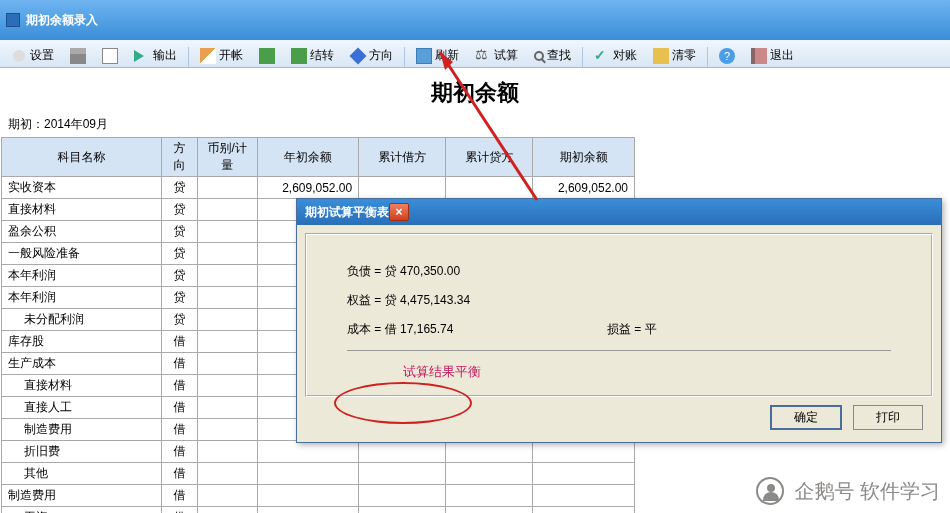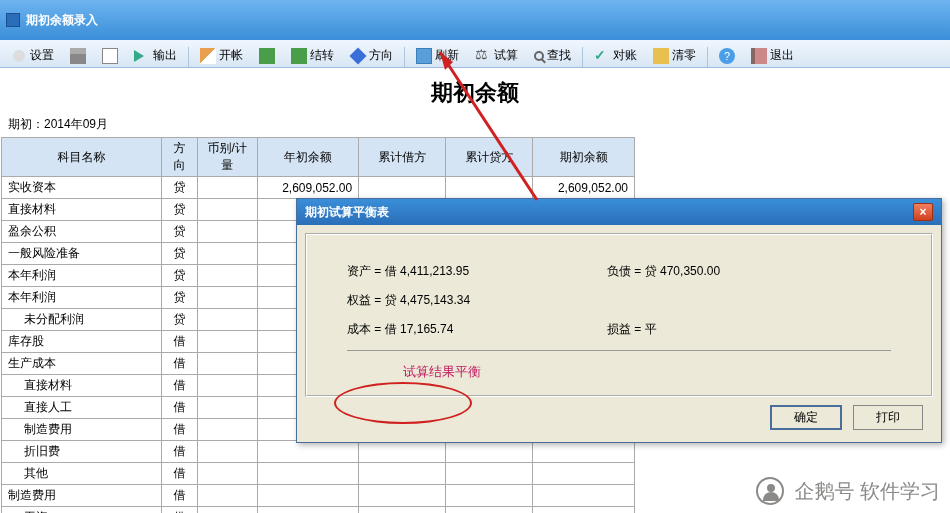--- a/index.html
+++ b/index.html
@@ -31,21 +31,21 @@
 .period{padding:4px 8px;font-size:12px}
 table{border-collapse:collapse;width:634px;margin-left:1px}
 th,td{border:1px solid #aaa;padding:2px 6px;height:21px;font-size:12px}
 th{background:#d4e4f4;text-align:center;font-weight:normal}
 td.dir{text-align:center;width:40px}
 td.num{text-align:right;width:108px}
 td.name{width:200px}
 td.cur{width:70px}
 .indent1{padding-left:22px}
 .dialog{position:absolute;left:296px;top:198px;width:646px;background:#ece9d8;border:1px solid #4a6e9c;box-shadow:2px 2px 6px rgba(0,0,0,.3)}
-.dlg-title{background:linear-gradient(#3a8ed8,#2a6eb8);color:#fff;padding:4px 8px;font-weight:bold;display:flex;justify-content:space-between;align-items:center}
+.dlg-title{background:linear-gradient(#3a8ed8,#2a6eb8);color:#fff;padding:4px 8px;font-weight:bold;display:flex;align-items:center}
 .dlg-close{width:20px;height:18px;background:linear-gradient(#f08060,#d04020);border:1px solid #a03010;border-radius:2px;color:#fff;text-align:center;line-height:16px;font-weight:bold;cursor:pointer}
 .dlg-body{border:2px groove #fff;margin:8px;padding:16px 40px 10px;background:#ece9d8;position:relative}
 .bal-row{display:flex;margin:12px 0;font-size:12px}
 .bal-l{width:260px}
 .bal-r{flex:1}
 .bal-div{border-top:1px solid #999;margin:10px 0}
 .bal-result{color:#be185d;font-size:13px;margin:12px 0 4px 56px}
 .dlg-btns{display:flex;justify-content:flex-end;gap:11px;padding:0 18px 12px}
 .dlg-btn{padding:2px 22px;background:#ece9d8;border:1px solid #888;cursor:pointer;font-size:12px}
 .dlg-btn.primary{border:2px solid #4a6e9c}
@@ -305,21 +305,20 @@
 </svg>
 <div class="ellipse"></div>
 
 <div class="dialog">
   <div class="dlg-title">
     <span>期初试算平衡表</span>
     <span class="dlg-close">×</span>
   </div>
   <div class="dlg-body">
     <div class="bal-row">
-      <div class="bal-l"><span>资产</span> <span>= 借 4,411,213.95</span></div>
       <div class="bal-r"><span>负债</span> <span>= 贷 470,350.00</span></div>
     </div>
     <div class="bal-row">
       <div class="bal-r"><span>权益</span> <span>= 贷 4,475,143.34</span></div>
     </div>
     <div class="bal-row">
       <div class="bal-l"><span>成本</span> <span>= 借 17,165.74</span></div>
       <div class="bal-r"><span>损益</span> <span>= 平</span></div>
     </div>
     <div class="bal-div"></div>

